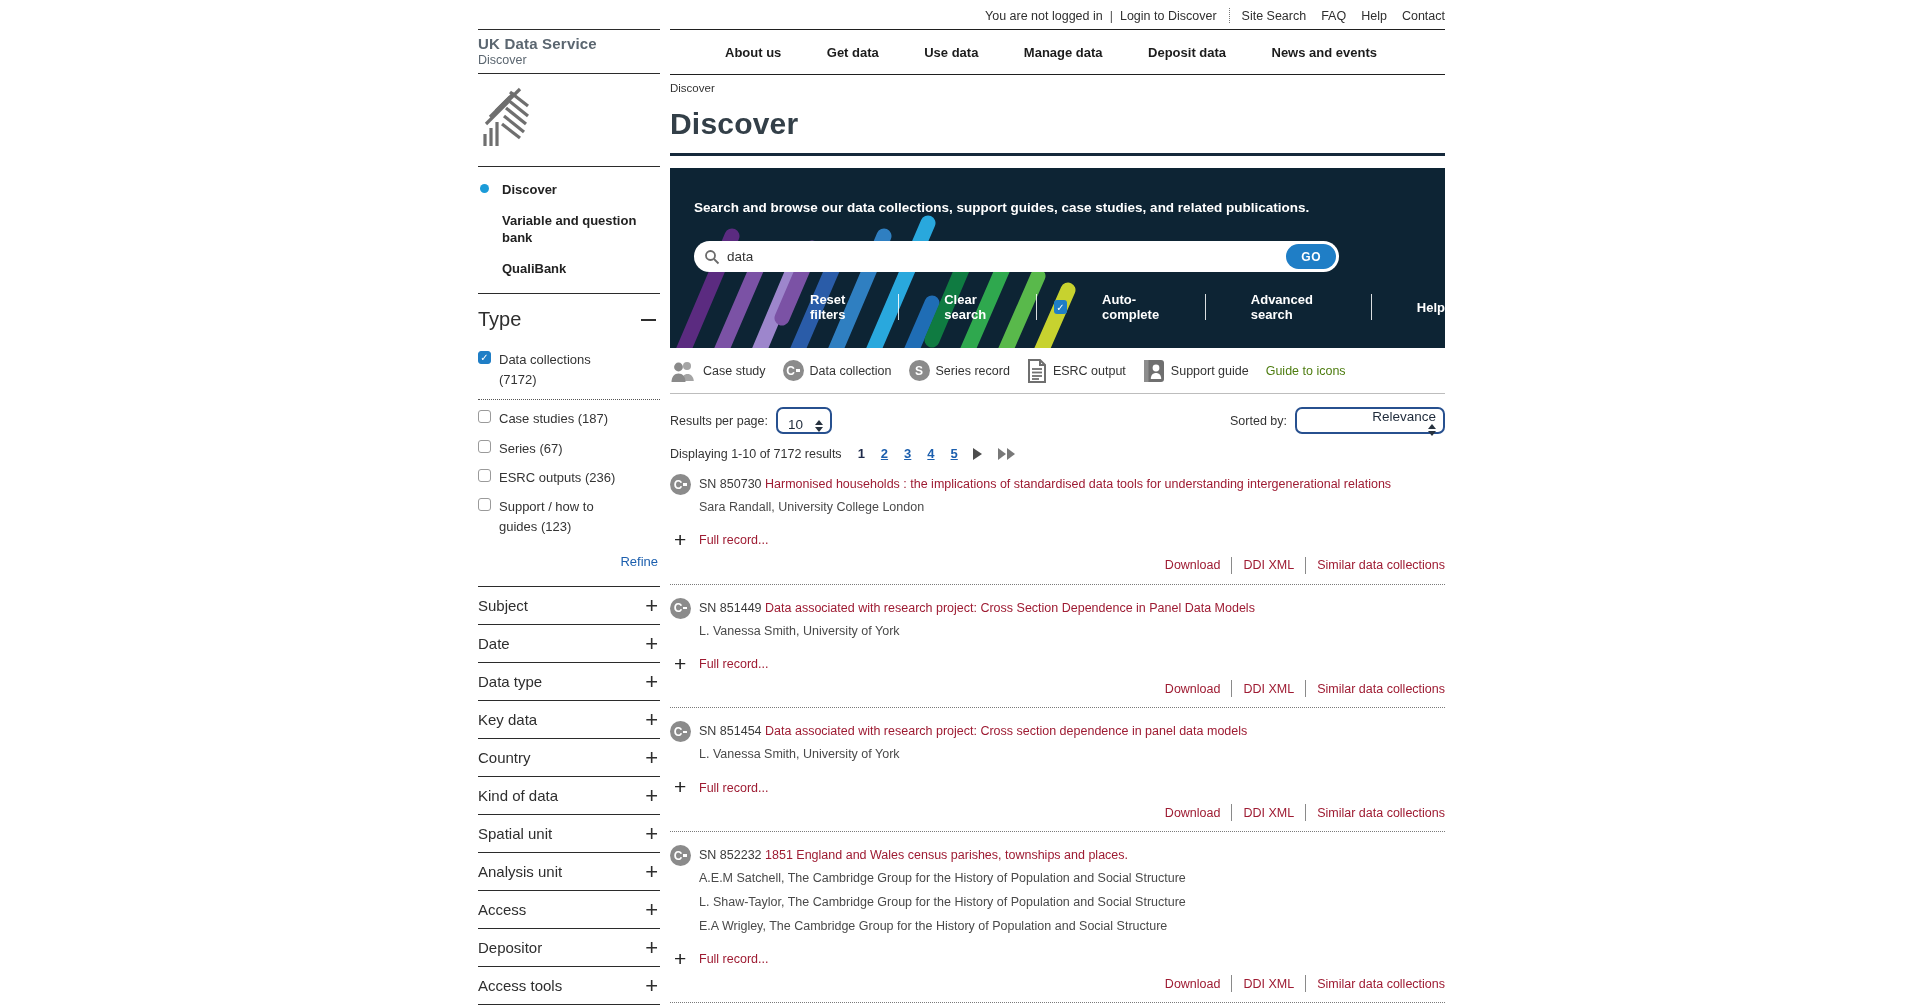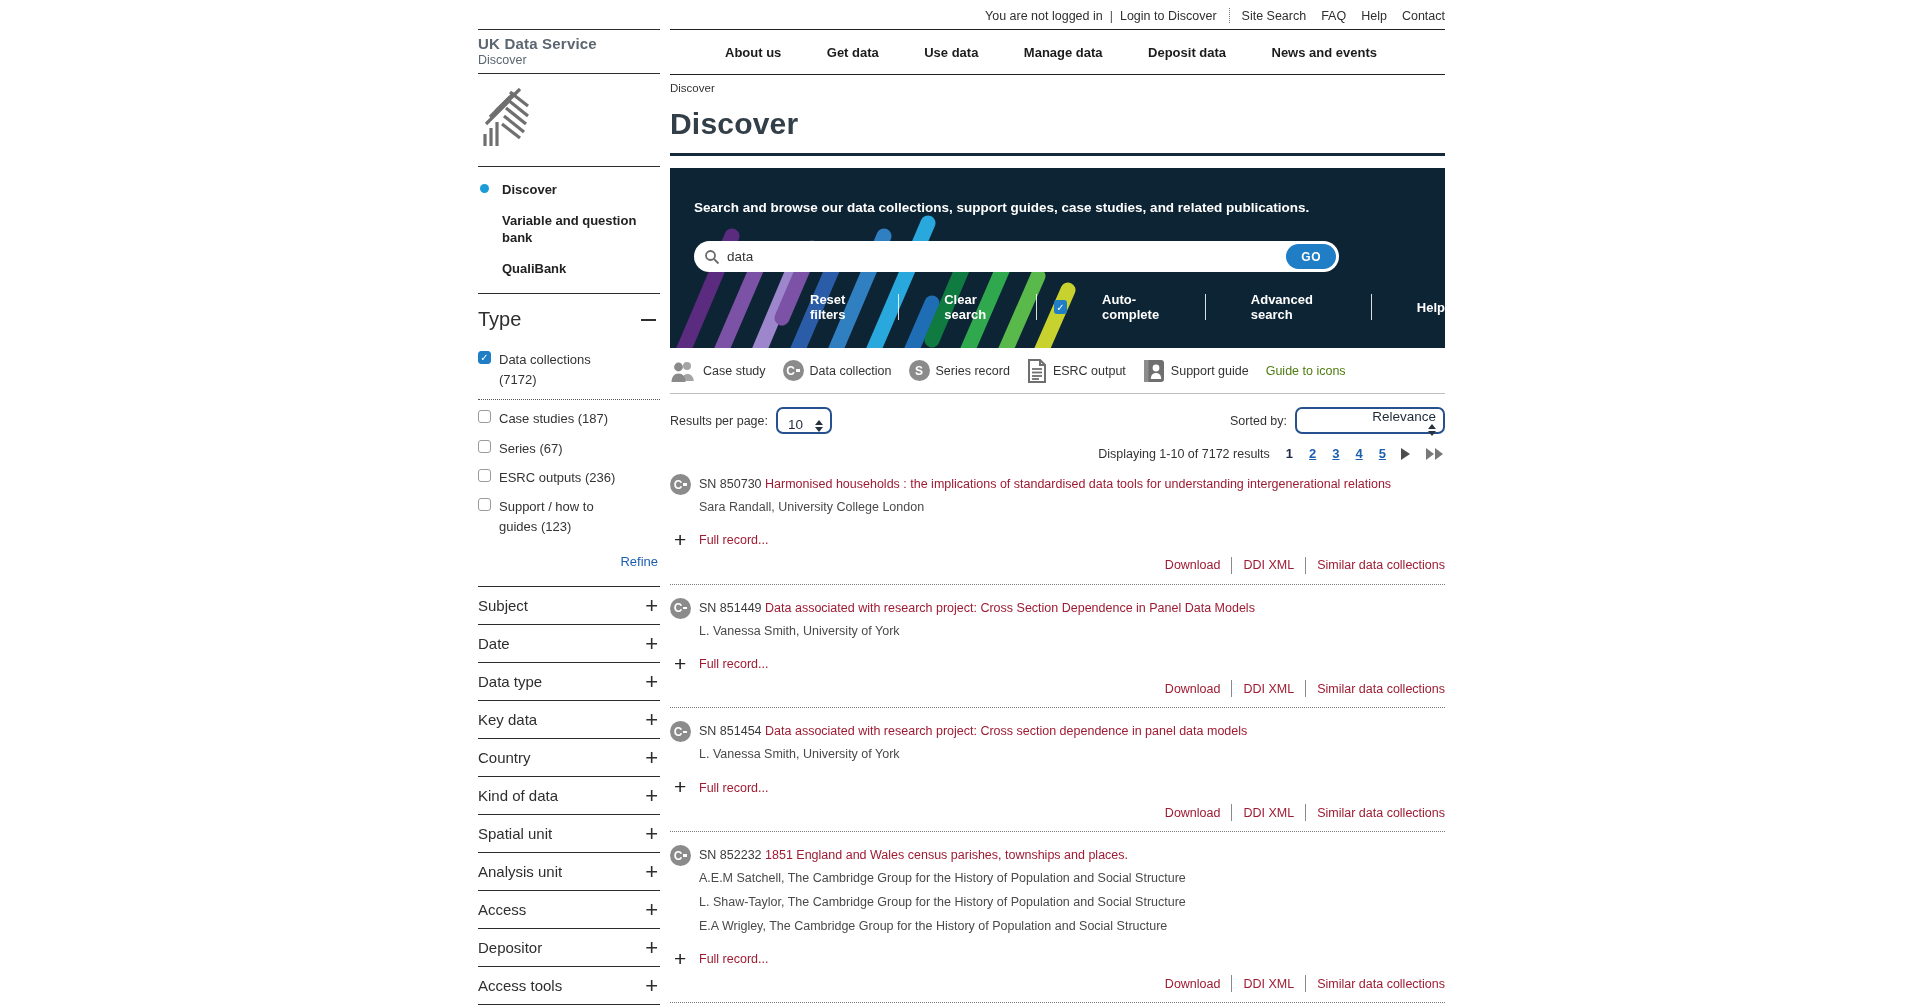--- a/index.html
+++ b/index.html
@@ -90,21 +90,21 @@
   .ctl-label { font-size:12.5px; color:#333; margin-right:8px; }
   .select-box { display:flex; align-items:flex-end; justify-content:space-between; border:2px solid #27508f; border-radius:7px;
                 height:27px; padding:0 7px 0 10px; color:#1e2a3a; font-size:13.5px; }
   .select-box.small { width:56px; }
   .select-box.wide { width:150px;flex-direction:column; }
   .updown { display:inline-flex; flex-direction:column; align-items:center; margin-left:6px; }
   .updown i { display:block; width:0; height:0; border-left:4px solid transparent; border-right:4px solid transparent; }
   .updown .up { border-bottom:5px solid #27323f; margin-bottom:2px; }
   .updown .dn { border-top:5px solid #27323f; }
 
-  .displayrow { display:flex; justify-content:flex-end; align-items:center; margin-top:12px; }
+  .displayrow { display:flex; justify-content:flex-start; align-items:center; margin-top:12px; }
   .displaying { font-size:12.5px; color:#333; }
   .pagination { display:flex; align-items:center; }
   .pg-num { font-size:13px; font-weight:bold; margin-left:16px; text-decoration:none; }
   .pg-current { color:#1e2a4a; }
   .pg-link { color:#1c5fae; text-decoration:underline; }
   .pg-arrow { margin-left:14px; display:flex; align-items:center; }
 
   .result { padding:13px 0 10px; border-bottom:1px dotted #7a7a7a; }
   .res-head { display:flex; align-items:flex-start; }
   .res-text { margin-left:8px; font-size:12.5px; line-height:1.6; max-width:700px; }

